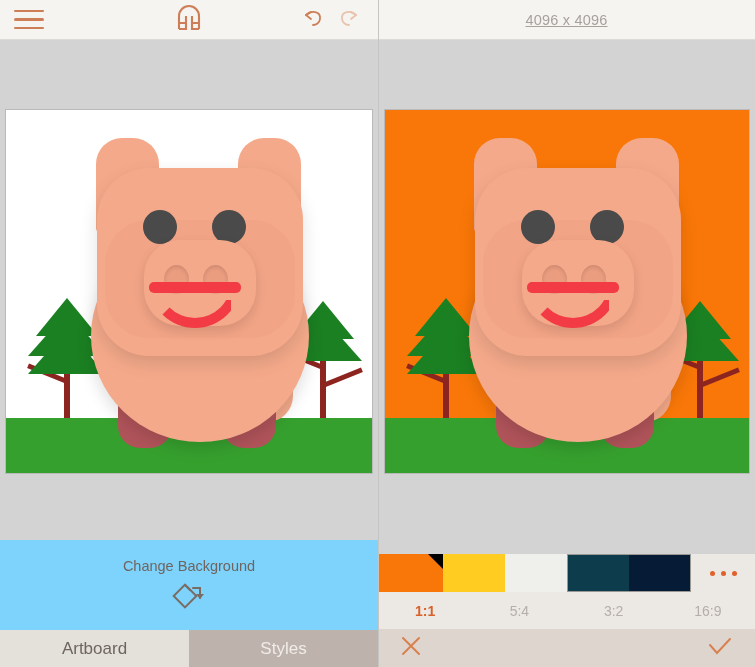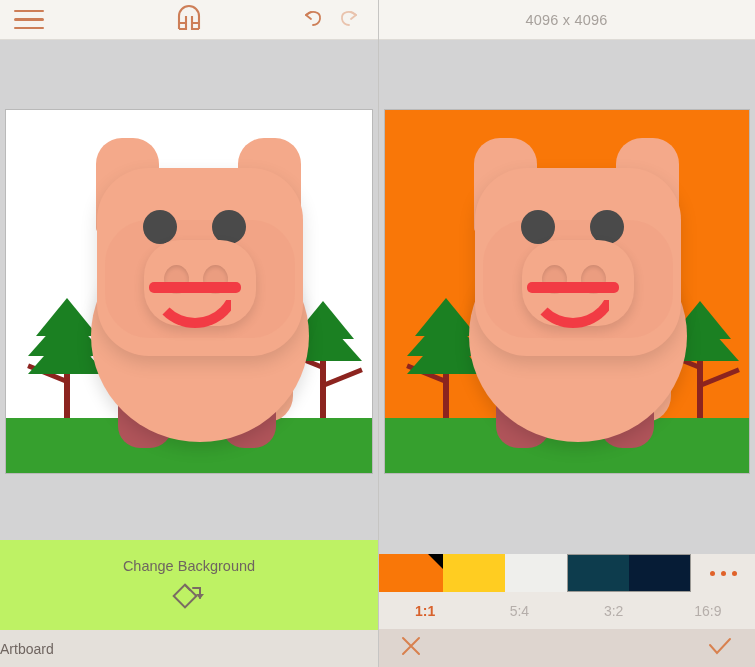--- a/index.html
+++ b/index.html
@@ -26,21 +26,21 @@
   }
   .hdr-left { width: 110px; display:flex; align-items:center; padding-left: 14px; }
   .hdr-mid  { flex: 1; display:flex; align-items:center; justify-content:center; }
   .hdr-right{ width: 110px; display:flex; align-items:center; justify-content:flex-end;
               gap: 14px; padding-right: 18px; }
 
   .hamburger { width: 30px; height: 19px; display:flex; flex-direction:column;
                justify-content: space-between; cursor: pointer; }
   .hamburger i { display:block; height: 2.4px; background:#cd7e57; border-radius:2px; }
 
-  .res-label { font-size: 14.5px; color:#a7a19c; letter-spacing: .2px; }
+  .res-label { font-size: 14.5px; color:#a7a19c; letter-spacing: .2px; text-decoration: underline; }
 
   
   .stage { position: relative; height: 500px; background:#d3d3d4;
            display:flex; align-items:flex-start; justify-content:center; }
   .artboard {
     position: relative; width: 368px; height: 365px; margin-top: 69px;
     border: 1px solid #b9b9b9; overflow: hidden;
   }
   .pane-right .artboard { width: 366px; }
 
@@ -88,33 +88,33 @@
           border-left-color: transparent; border-right-color: transparent;
           border-radius: 0 0 50px 50px; }
   .smile-cap{ position:absolute; width:92px; height:11px; background:#f23b44;
               border-radius: 5px; }
 
   
   .actions { position:absolute; left:0; right:0; bottom:37px; height:90px; display:flex; }
   .action { flex:1; display:flex; flex-direction:column; align-items:center;
             justify-content:center; gap:7px; cursor:pointer; }
   .action-a { background:#e0d7d1; }
-  .action-b { background:#bef264; }
+  .action-b { background:#7dd3fc; }
   .action-lbl { font-size:14.5px; color:#6f6560; }
   .icon-photo { width:30px; height:24px; border:2.6px solid #7a6b63; position:relative;
                 overflow:hidden; background:transparent; }
   .icon-photo::after{ content:""; position:absolute; left:-2px; bottom:-2px;
       width:0;height:0; border-left:15px solid transparent; border-right:15px solid transparent;
       border-bottom:15px solid #7a6b63; }
   .icon-photo::before{ content:""; position:absolute; right:4px; top:3px; width:5px; height:5px;
       border-radius:50%; background:#7a6b63; z-index:2; }
 
   .tabbar { position:absolute; left:0; right:0; bottom:0; height:37px; display:flex; }
-  .tab { flex:1; display:flex; align-items:center; 
-         font-size:14px; cursor:pointer; }
+  .tab { flex:1; display:flex; align-items:center; justify-content:center;
+         font-size:17px; cursor:pointer; }
   .tab.active { background:#e4e0da; color:#6f6560; }
   .tab.inactive{ background:#bdb2ac; color:#f1ece8; }
 
   
   .swatchrow { position:absolute; left:0; right:0; bottom:75px; height:38px;
                background:#ece8e3; display:flex; }
   .sw { height:38px; position:relative; cursor:pointer; }
   .sw.sel::after{
     content:""; position:absolute; right:0; top:0; width:0; height:0;
     border-top: 15px solid #000; border-left: 15px solid transparent;
@@ -229,20 +229,23 @@
             <path d="M24 13 L28 18 L32 13 Z" fill="#7a6b63"></path>
           </svg>
         </span>
       </div>
     </div>
 
     <div class="tabbar">
       <div class="tab active">
         <span>Artboard</span>
       </div>
+      <div class="tab inactive">
+        <span>Styles</span>
+      </div>
     </div>
   </div>
 
   <div class="pane pane-right">
 
     <div class="header">
       <div class="hdr-mid" style="width:100%">
         <span class="res-label">4096 x 4096</span>
       </div>
     </div>

